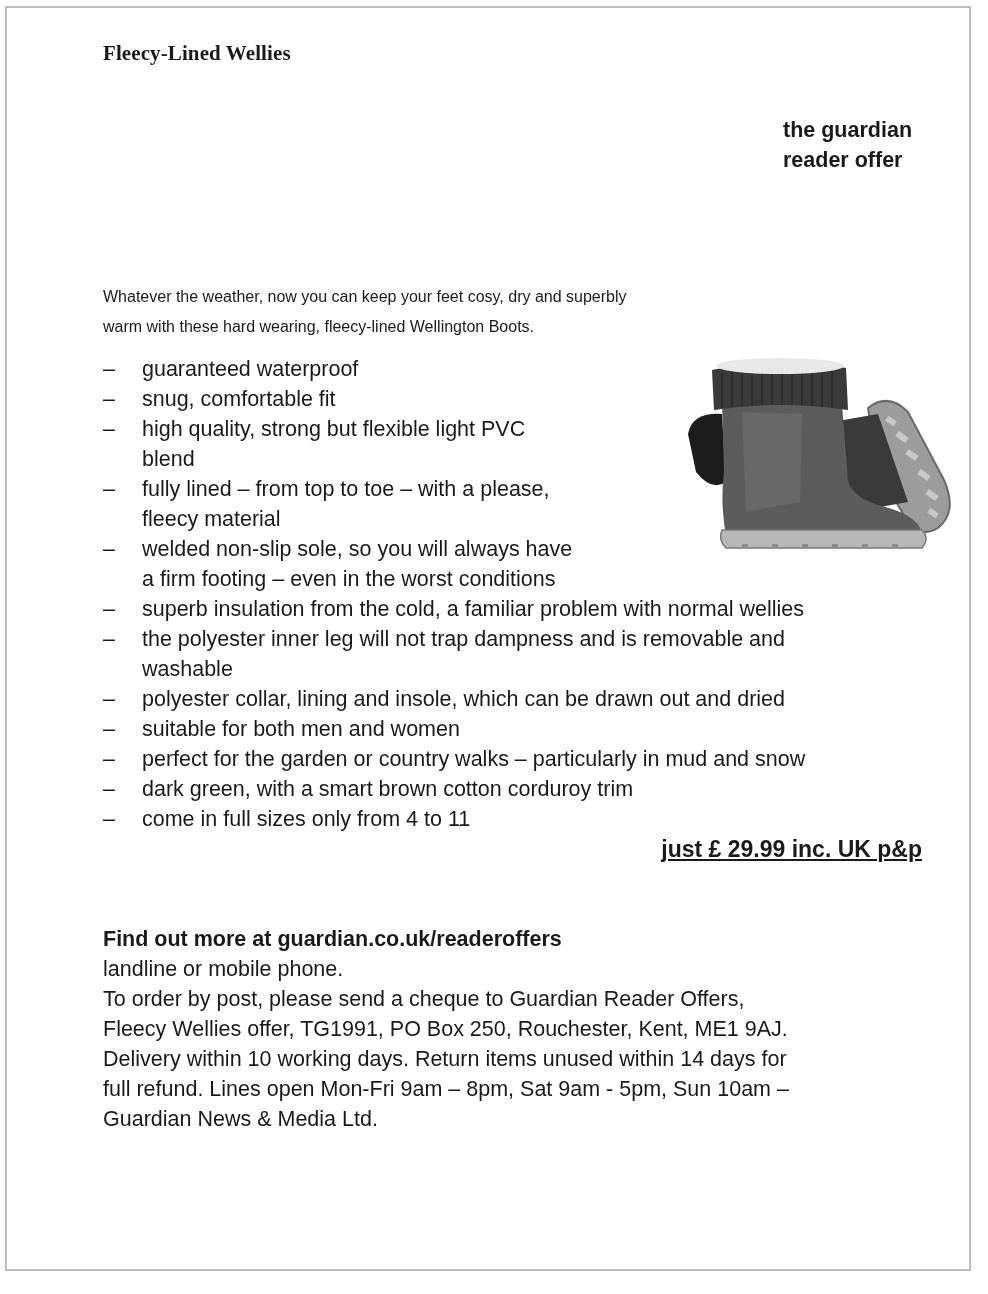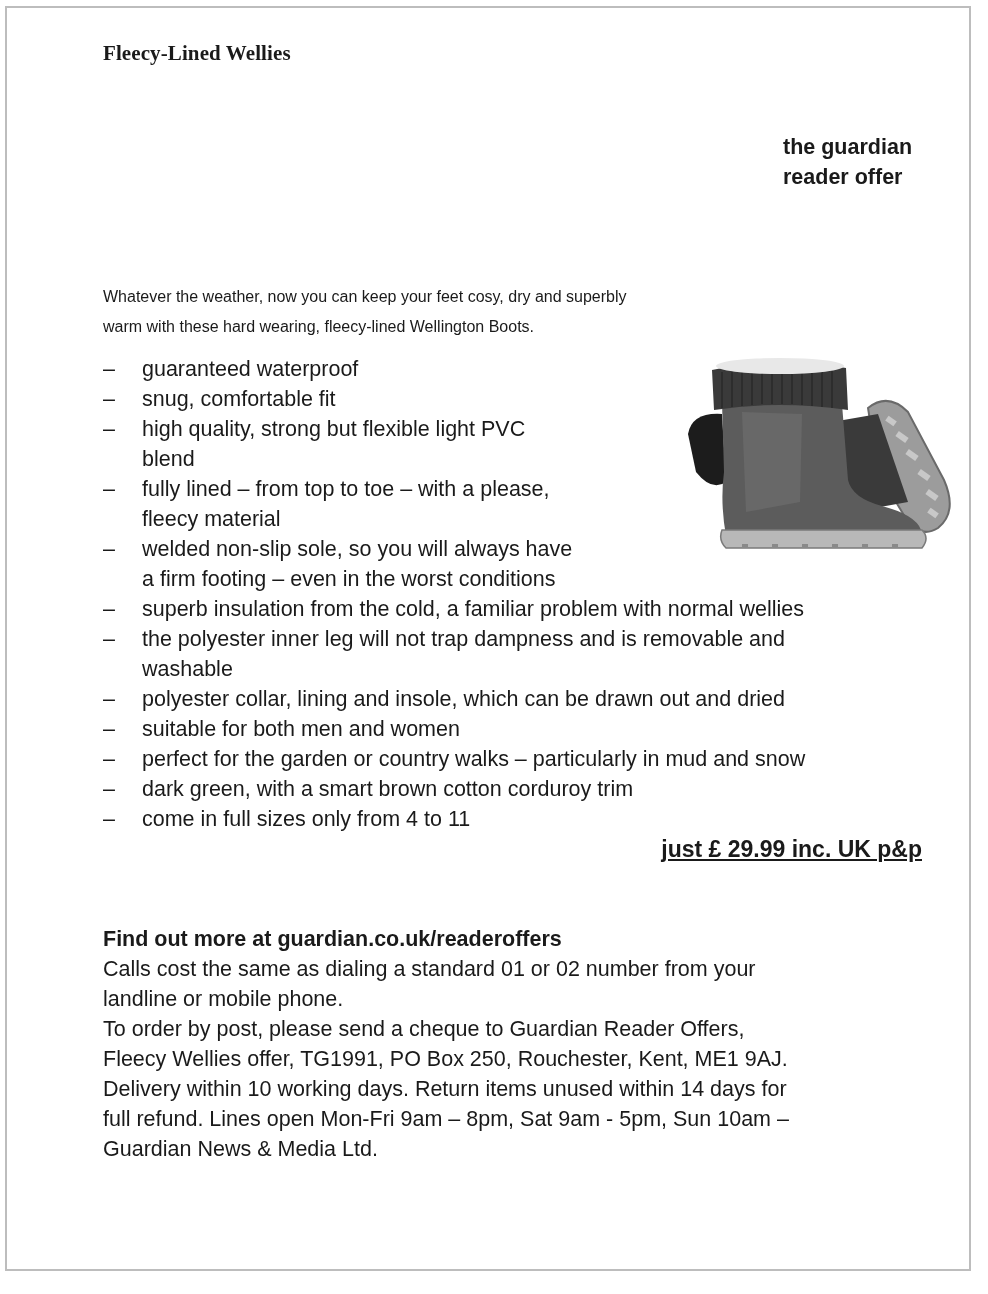--- a/index.html
+++ b/index.html
@@ -1,21 +1,21 @@
 <!DOCTYPE html>
 <html><head>
 <meta charset="utf-8">
 <style>
   html, body { margin:0; padding:0; background:#ffffff; }
   body { width:988px; height:1294px; position:relative; overflow:hidden;
          font-family:"Liberation Sans", sans-serif; color:#1a1a1a; }
   .frame { position:absolute; left:5px; top:6px; width:962px; height:1261px;
            border:2px solid #bdbdbd; box-sizing:content-box; }
   .title { position:absolute; left:103px; top:41px; font-size:21px; font-weight:bold; letter-spacing:0.1px;font-family:Liberation Serif, serif; }
-  .brand { position:absolute; left:783px; top:115px; font-size:21.5px; font-weight:bold; line-height:30px;margin-top:17px; }
+  .brand { position:absolute; left:783px; top:115px; font-size:21.5px; font-weight:bold; line-height:30px; }
   .intro { position:absolute; left:103px; top:234px; width:850px; font-size:16px; line-height:30px;margin-top:48px; }
   .list { position:absolute; left:103px; top:354px; width:840px; margin:0; padding:0; list-style:none;
           font-size:21.5px; line-height:30px; }
   .list li { position:relative; padding-left:39px; }
   .list li .dash { position:absolute; left:0; top:0; }
   .list li.narrow { width:520px; }
   .boot { position:absolute; left:682px; top:352px; width:276px; height:206px; }
   .price { position:absolute; right:66px; top:834px; font-size:23px; font-weight:bold; line-height:30px;text-decoration:underline; }
   .contact { position:absolute; left:103px; top:924px; width:840px; font-size:21.5px; line-height:30px; }
   .contact .b { font-weight:bold; }
@@ -113,20 +113,19 @@
   <li><span class="dash">–</span><span>suitable for both men and women</span></li>
   <li><span class="dash">–</span><span>perfect for the garden or country walks – particularly in mud and snow</span></li>
   <li><span class="dash">–</span><span>dark green, with a smart brown cotton corduroy trim</span></li>
   <li><span class="dash">–</span><span>come in full sizes only from 4 to 11</span></li>
 </ul>
 
 <div class="price">just £ 29.99 inc. UK p&amp;p</div>
 
 <div class="contact">
   <div class="b">Find out more at guardian.co.uk/readeroffers</div>
-  <div>Calls cost the same as dialing a standard 01 or 02 number from your</div>
   <div>landline or mobile phone.</div>
   <div>To order by post, please send a cheque to Guardian Reader Offers,</div>
   <div>Fleecy Wellies offer, TG1991, PO Box 250, Rouchester, Kent, ME1 9AJ.</div>
   <div>Delivery within 10 working days. Return items unused within 14 days for</div>
   <div>full refund. Lines open Mon-Fri 9am – 8pm, Sat 9am - 5pm, Sun 10am –</div>
   <div>Guardian News &amp; Media Ltd.</div>
 </div>
 
 </body></html>

